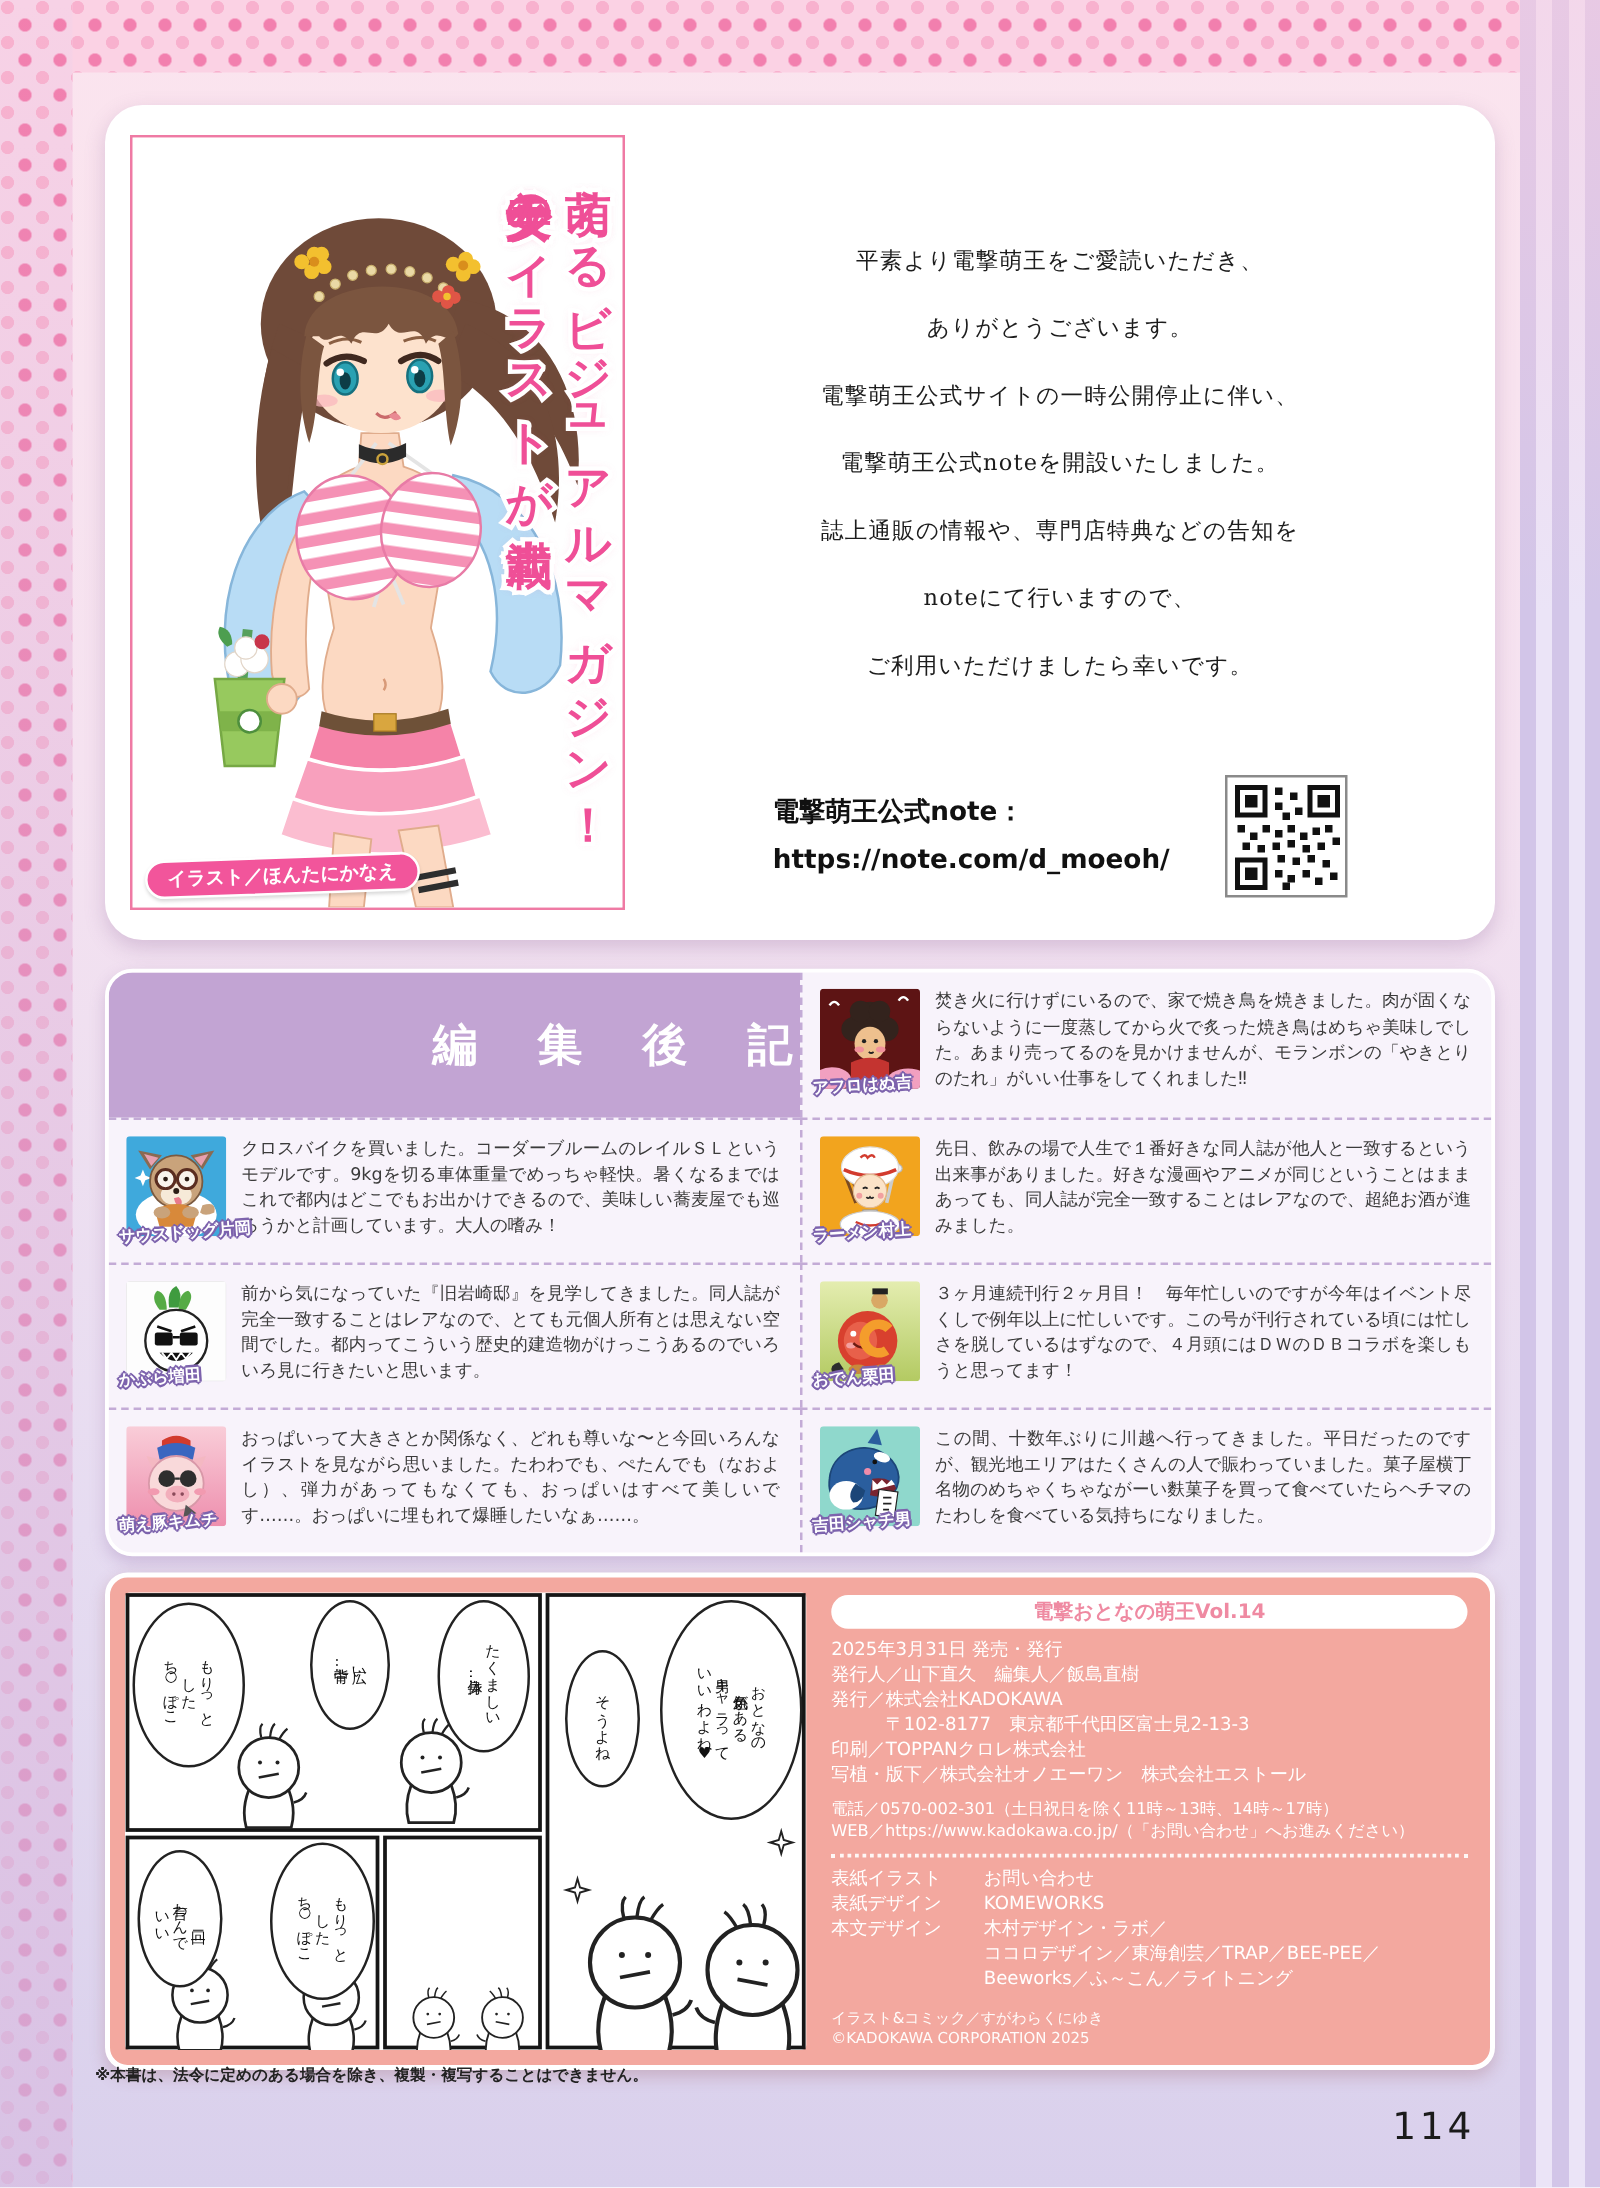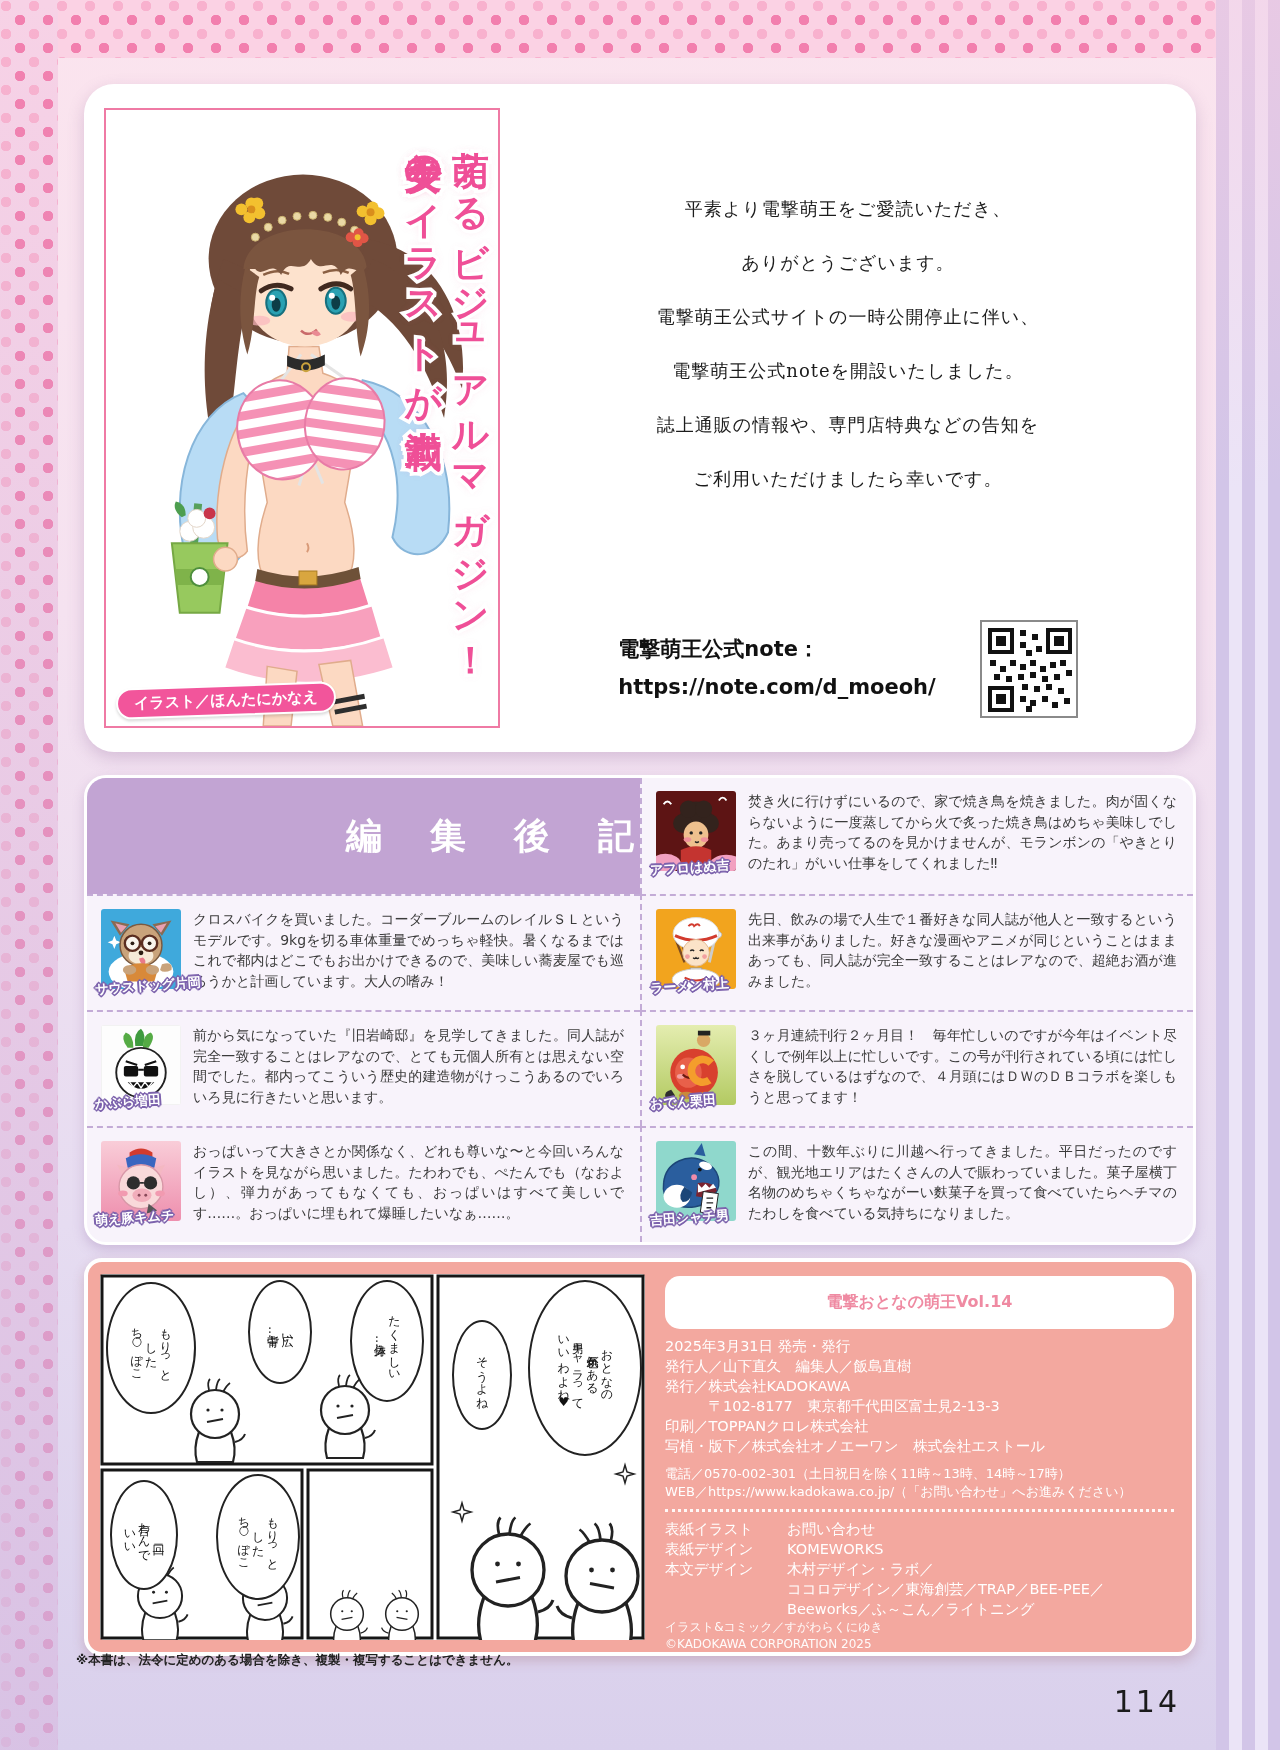--- a/index.html
+++ b/index.html
@@ -68,21 +68,21 @@
   
   .bottom-box{position:absolute;left:84px;top:1258px;width:1112px;height:398px;background:#f3a89f;
               border:4px solid #fff;border-radius:18px;box-shadow:0 5px 12px rgba(160,100,110,.30);
               box-sizing:border-box;display:flex;padding:12px;gap:14px;}
   .comic{position:relative;flex:0 0 545px;background:#fff;border-radius:4px;}
   .bubble{position:absolute;background:#fff;border:2.5px solid #222;border-radius:50%;
           display:flex;align-items:center;justify-content:center;writing-mode:vertical-rl;
           white-space:pre-line;font-size:12px;line-height:1.2;color:#111;text-align:center;}
   .colophon{flex:1;display:flex;flex-direction:column;color:#fff;padding:2px 6px;}
   .colophon-title{background:#fff;border-radius:15px;text-align:center;color:#ef8aa2;font-weight:bold;
-                  font-size:16px;padding:16px 0;margin-bottom:7px;}
+                  font-size:16px;padding:3px 0;margin-bottom:7px;}
   .colophon-line{font-size:14.5px;line-height:1.38;}
   .support{margin-top:9px;}
   .support .colophon-line{font-size:13px;line-height:1.4;}
   .dot-divider{border-top:3px dotted rgba(255,255,255,.9);margin:8px 0 7px 0;}
   .credit-row{display:flex;font-size:14.5px;line-height:1.38;}
   .credit-label{flex:0 0 122px;}
   .credit-value{white-space:pre-line;}
   .colophon-notes{margin-top:auto;font-size:12px;line-height:1.35;color:rgba(255,255,255,.95);}
 
   .footer-note{position:absolute;left:76px;top:1652px;font-size:12.5px;font-weight:bold;color:#222;}
@@ -199,20 +199,21 @@
       </div>
       <div class="credit-pill">イラスト／ほんたにかなえ</div>
     </div>
     <div class="hero-right">
       <div class="messages">
         <div>平素より電撃萌王をご愛読いただき、</div>
         <div>ありがとうございます。</div>
         <div>電撃萌王公式サイトの一時公開停止に伴い、</div>
         <div>電撃萌王公式noteを開設いたしました。</div>
         <div>誌上通販の情報や、専門店特典などの告知を</div>
+        <div>noteにて行いますので、</div>
         <div>ご利用いただけましたら幸いです。</div>
       </div>
       <div class="note-row">
         <div class="note-text">
           <span>電撃萌王公式note：</span><br>
           <span>https://note.com/d_moeoh/</span>
         </div>
         <div class="qr-box">
           <svg width="88" height="88" viewBox="0 0 88 88">
             <rect width="88" height="88" fill="#fff"></rect>

